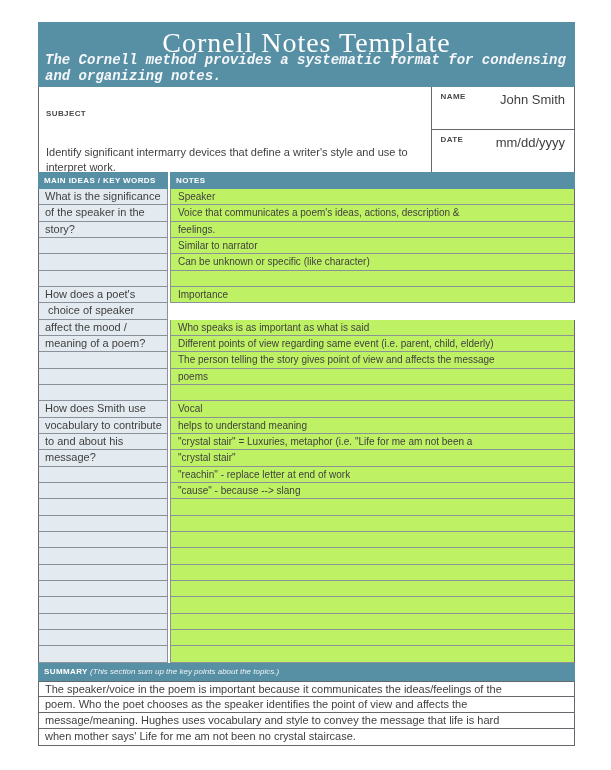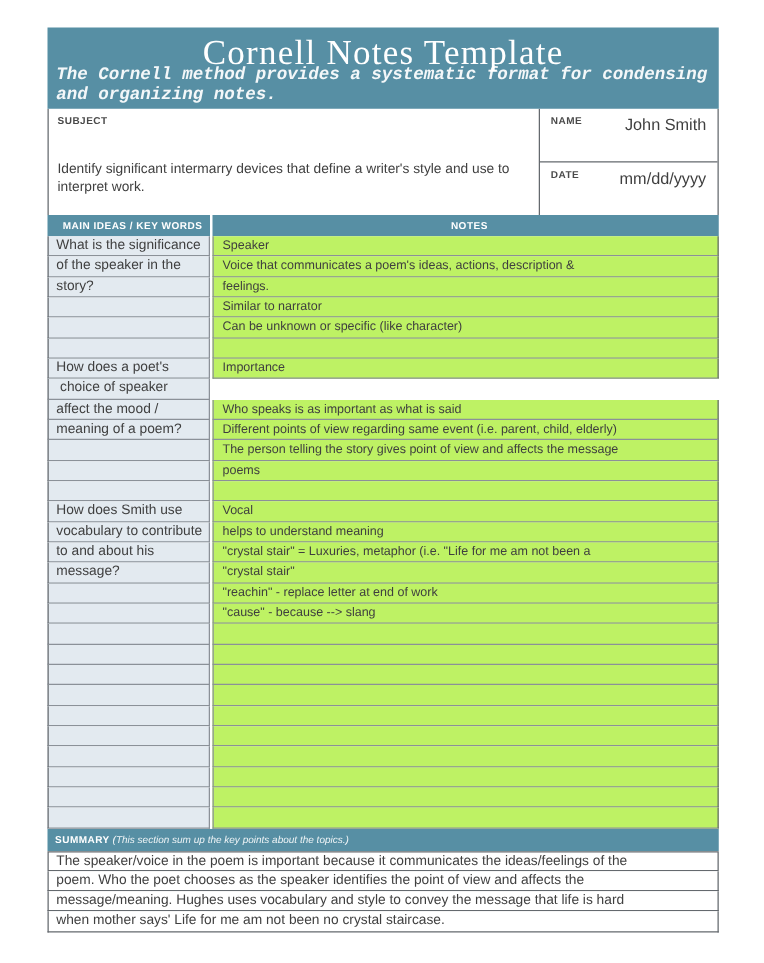--- a/index.html
+++ b/index.html
@@ -23,30 +23,30 @@
   }
   .banner .subtitle {
     position:absolute; left:7px; bottom:3px;
     font-size:14px; font-style:italic; font-weight:bold; color:rgba(255,255,255,0.93);font-family:Liberation Mono, monospace;
   }
 
   
   .meta { display:flex; height:85px; border-left:1px solid var(--dark-border);
           border-right:1px solid var(--dark-border); }
   .field-label { font-size:8px; font-weight:bold; letter-spacing:0.4px; color:#4a4a4a; }
-  .subject-cell { width:394px; padding:5px 7px; border-right:1px solid var(--dark-border); }
+  .subject-cell { width:394px; padding:22px 7px; border-right:1px solid var(--dark-border); }
   .subject-text { margin-top:27px; font-size:11px; line-height:15px; width:372px; }
   .name-date { width:143px; display:flex; flex-direction:column; }
   .nd-cell { padding:5px 9px; display:flex; flex-direction:row; justify-content:space-between; }
   .name-cell { height:43px; border-bottom:1px solid var(--dark-border); }
   .date-cell { flex:1; }
   .nd-value { font-size:13px; padding-bottom:3px; }
 
   
-  .notes-head { display:flex; height:17px; background:#ffffff;text-align:center; }
+  .notes-head { display:flex; height:17px; background:#ffffff; }
   .notes-head .hcell { background:var(--teal); color:#ffffff; font-size:8px; font-weight:bold;
                        letter-spacing:0.4px; line-height:17px; padding-left:6px; }
   .notes-head .key-h { width:130px; }
   .notes-head .gap   { width:2px; background:#ffffff; }
   .notes-head .note-h{ flex:1; }
 
   .t-row { display:flex; height:16.34px; }
   .key-cell {
     width:130px; background:var(--key-bg);
     border-left:1px solid var(--dark-border);

